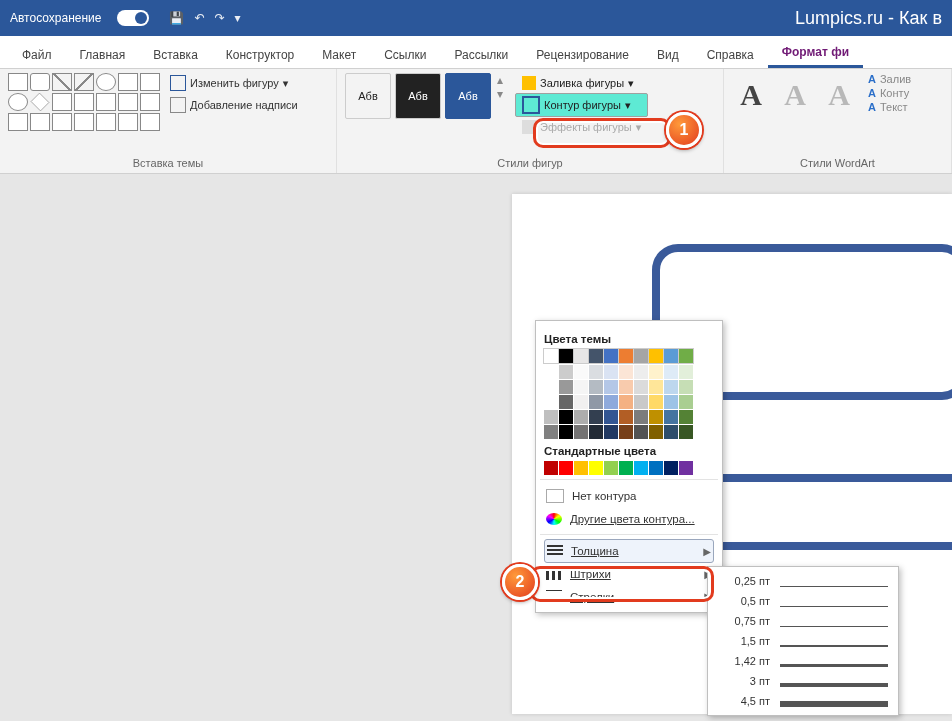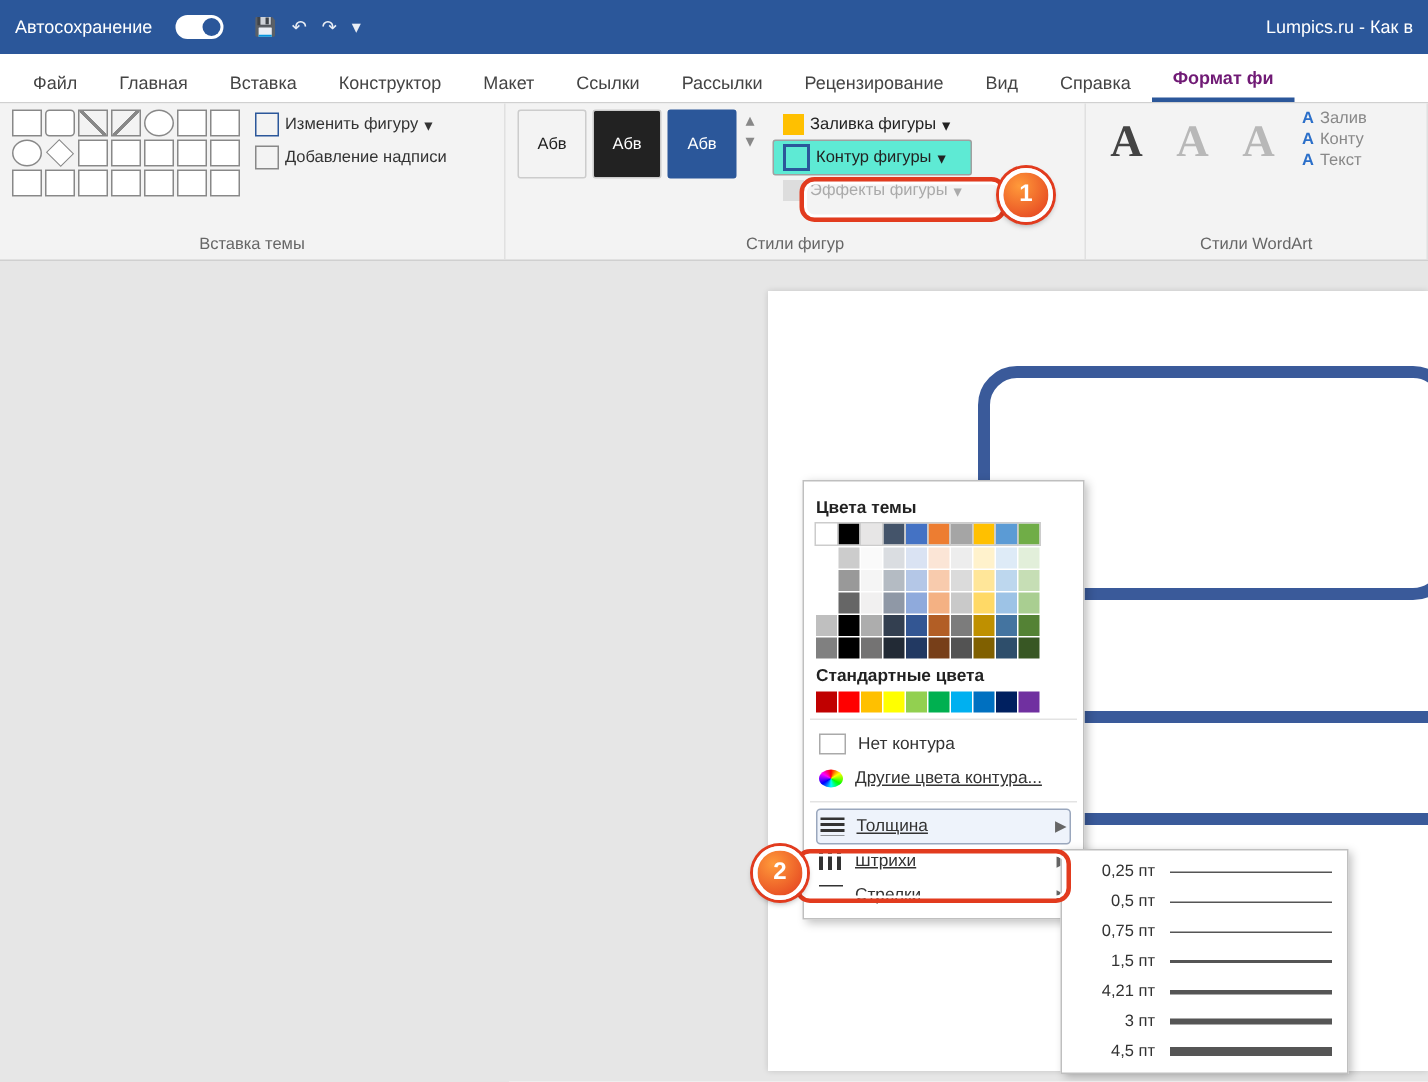--- a/index.html
+++ b/index.html
@@ -2,21 +2,21 @@
 <html><head>
 <meta charset="utf-8">
 <style>
 html,body{margin:0;padding:0;font-family:"Segoe UI",Arial,sans-serif;font-size:12px;color:#222;background:#fff;width:952px;height:721px;overflow:hidden}
 .titlebar{background:#2b579a;color:#fff;height:36px;display:flex;align-items:center;padding:0 10px;gap:12px}
 .titlebar .autosave{font-size:12px}
 .titlebar .toggle{display:inline-block;width:32px;height:16px;background:#fff;border-radius:8px;position:relative;vertical-align:middle;margin-left:4px}
 .titlebar .toggle::after{content:"";position:absolute;right:2px;top:2px;width:12px;height:12px;border-radius:50%;background:#2b579a}
 .titlebar .qat{display:flex;gap:10px;margin-left:8px}
 .titlebar .qat span{opacity:.9}
-.titlebar .doc-title{margin-left:auto;font-size:12px}
+.titlebar .doc-title{margin-left:auto;font-size:18px}
 .tabs{display:flex;border-bottom:1px solid #d0d0d0;height:32px;align-items:flex-end;padding:0 8px;gap:0}
 .tabs .tab{padding:7px 14px 6px;color:#444;cursor:pointer}
 .tabs .tab.active{color:#701a75;border-bottom:3px solid #2b579a;font-weight:600}
 .ribbon{display:flex;background:#f3f3f3;border-bottom:1px solid #d0d0d0;height:104px}
 .group{border-right:1px solid #e0e0e0;padding:4px 8px 2px;display:flex;flex-direction:column;justify-content:space-between}
 .group .g-body{display:flex;gap:6px;align-items:flex-start}
 .group .g-label{text-align:center;font-size:11px;color:#666;padding:2px 0}
 .shape-gallery{display:grid;grid-template-columns:repeat(7,20px);grid-auto-rows:18px;gap:2px}
 .shape-gallery .sh{border:1px solid #888;background:#fff}
 .txtbtn{display:flex;align-items:center;gap:4px;font-size:11px;padding:2px 4px;color:#333}
@@ -43,21 +43,21 @@
 .swrow .c{width:14px;height:14px}
 .grad{display:grid;grid-template-columns:repeat(10,14px);gap:1px}
 .grad .c{width:14px;height:14px}
 .dd-item{display:flex;align-items:center;gap:8px;padding:5px 2px;color:#333}
 .dd-item.hl{border:1px solid #9aa7bd;background:#eef3fb;border-radius:3px;justify-content:space-between}
 .dd-item .arrow{font-size:10px;color:#666}
 .dd-item .ic{width:16px;height:12px}
 hr.dd{border:none;border-top:1px solid #e3e3e3;margin:4px -4px}
 
 .weight-menu{position:absolute;left:707px;top:392px;width:190px;background:#fff;border:1px solid #bfbfbf;box-shadow:2px 2px 6px rgba(0,0,0,.25);padding:4px 0}
-.weight-menu .witem{display:flex;align-items:center;gap:10px;padding:4px 10px;font-size:11px}
+.weight-menu .witem{display:flex;align-items:flex-end;gap:10px;padding:4px 10px;font-size:11px}
 .weight-menu .witem .lbl{width:52px;text-align:right;color:#333}
 .weight-menu .witem .line{flex:1;height:0;border-top:1px solid #555}
 
 .badge{position:absolute;width:30px;height:30px;border-radius:50%;background:radial-gradient(circle at 35% 30%,#ff9a3a,#e23b1e);border:3px solid #fff;box-shadow:0 0 0 2px #e23b1e,0 2px 4px rgba(0,0,0,.4);color:#fff;font-weight:bold;display:flex;align-items:center;justify-content:center;font-size:16px;z-index:50}
 .callout-ring{position:absolute;border:3px solid #e23b1e;border-radius:10px;box-shadow:0 0 0 2px #fff inset;z-index:40;pointer-events:none}
 </style>
 </head>
 <body>
 
 <div class="titlebar">
@@ -291,21 +291,21 @@
       </div>
       <div class="witem">
         <span class="lbl">0,75 пт</span>
         <span class="line" style="border-top-width: 1px;"></span>
       </div>
       <div class="witem">
         <span class="lbl">1,5 пт</span>
         <span class="line" style="border-top-width: 2px;"></span>
       </div>
       <div class="witem">
-        <span class="lbl">4,21 пт</span>
+        <span class="lbl">1,42 пт</span>
         <span class="line" style="border-top-width: 3px;"></span>
       </div>
       <div class="witem">
         <span class="lbl">3 пт</span>
         <span class="line" style="border-top-width: 4px;"></span>
       </div>
       <div class="witem">
         <span class="lbl">4,5 пт</span>
         <span class="line" style="border-top-width: 6px;"></span>
       </div>

